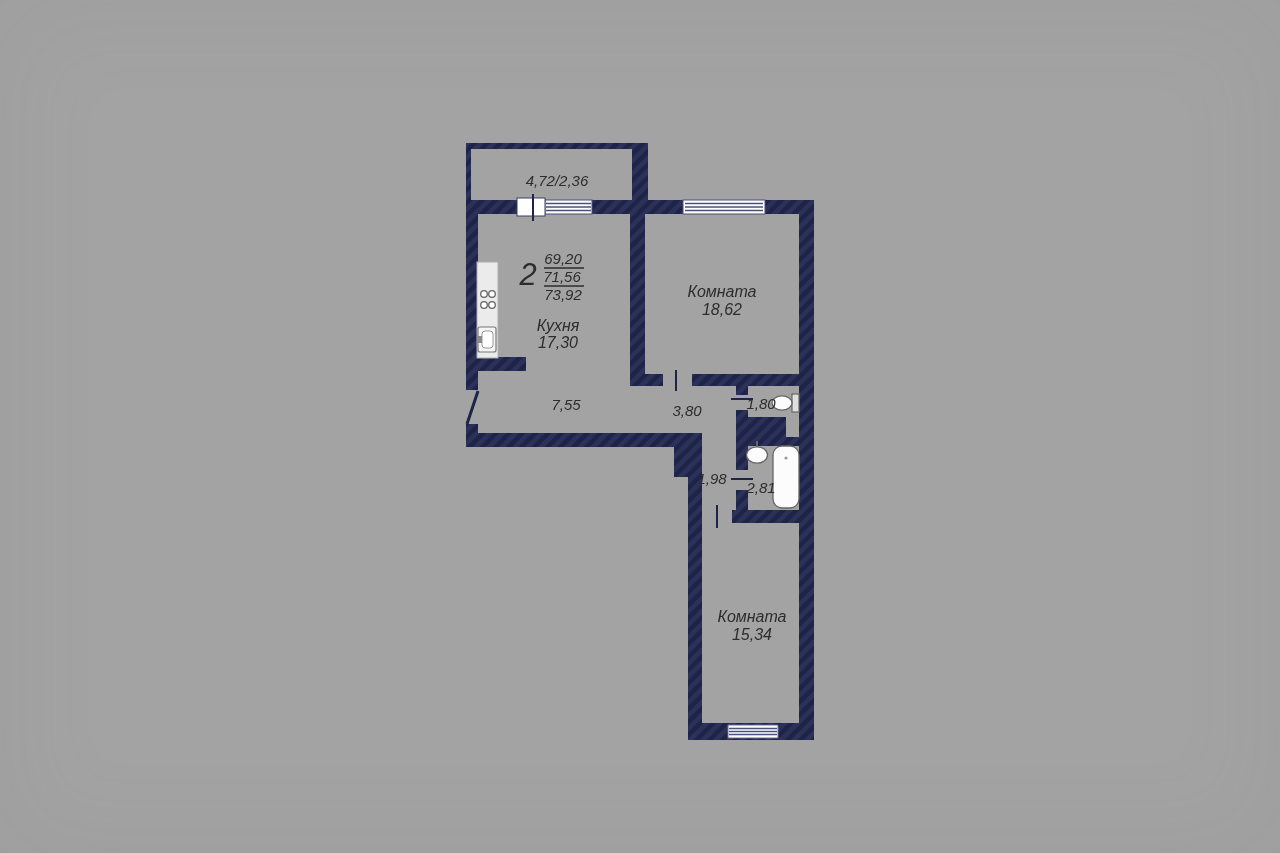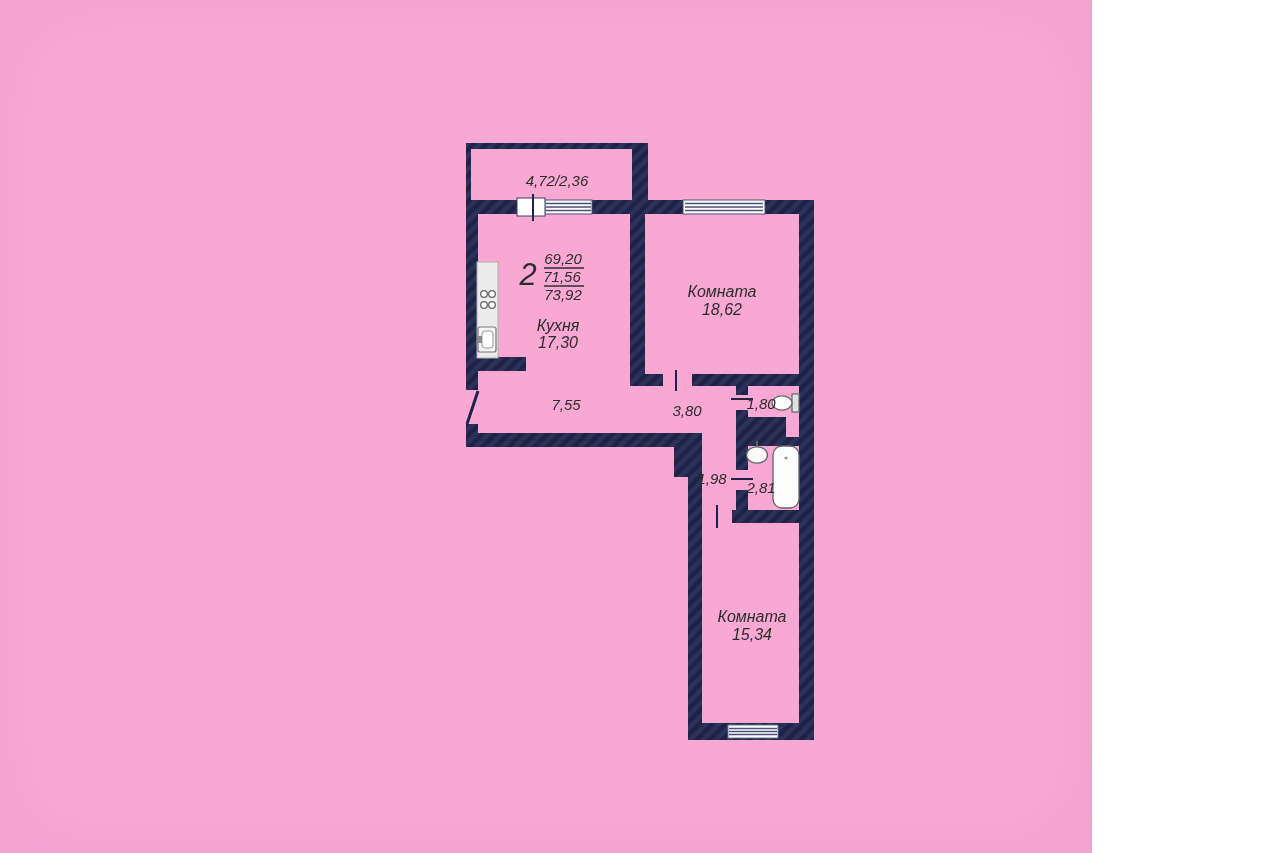--- a/index.html
+++ b/index.html
@@ -1,19 +1,19 @@
 <!DOCTYPE html>
 <html><head>
 <meta charset="utf-8">
 <style>
   html,body{margin:0;padding:0;background:#fff;}
   .page{
     position:relative;
-    width:1092px;height:853px;
-    background:#f9a8d4;
+    width:1280px;height:853px;
+    background:#a3a3a3;
     overflow:hidden;
     box-shadow:inset 0 0 90px 18px rgba(110,115,130,0.07);
     font-family:"Liberation Sans",sans-serif;
   }
   svg{position:absolute;left:0;top:0;}
   text{
     font-family:"Liberation Sans",sans-serif;
     font-style:italic;
     fill:#2d2d2d;
   }

